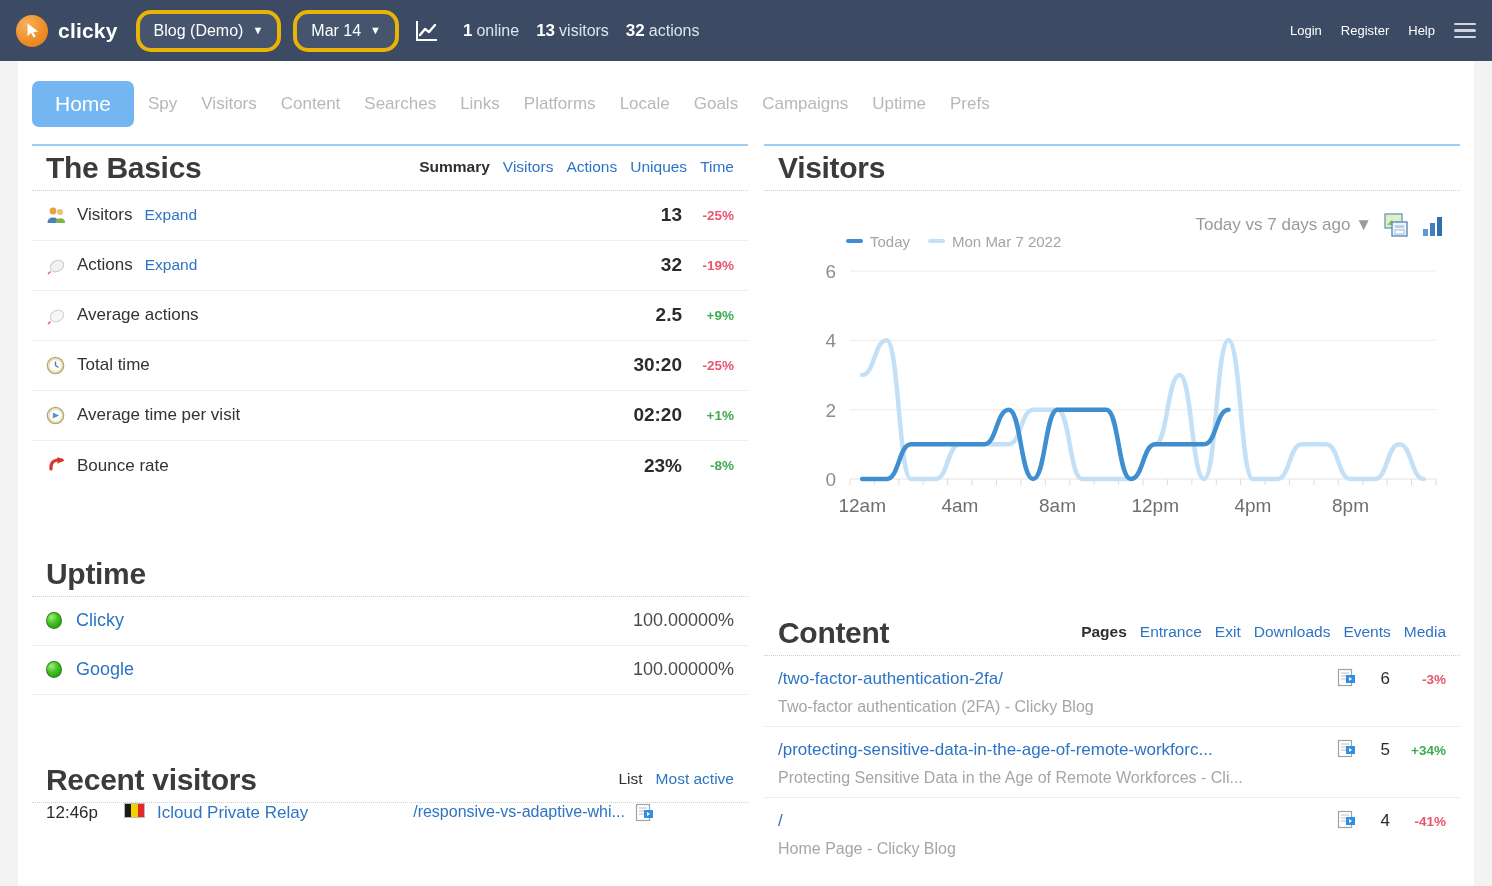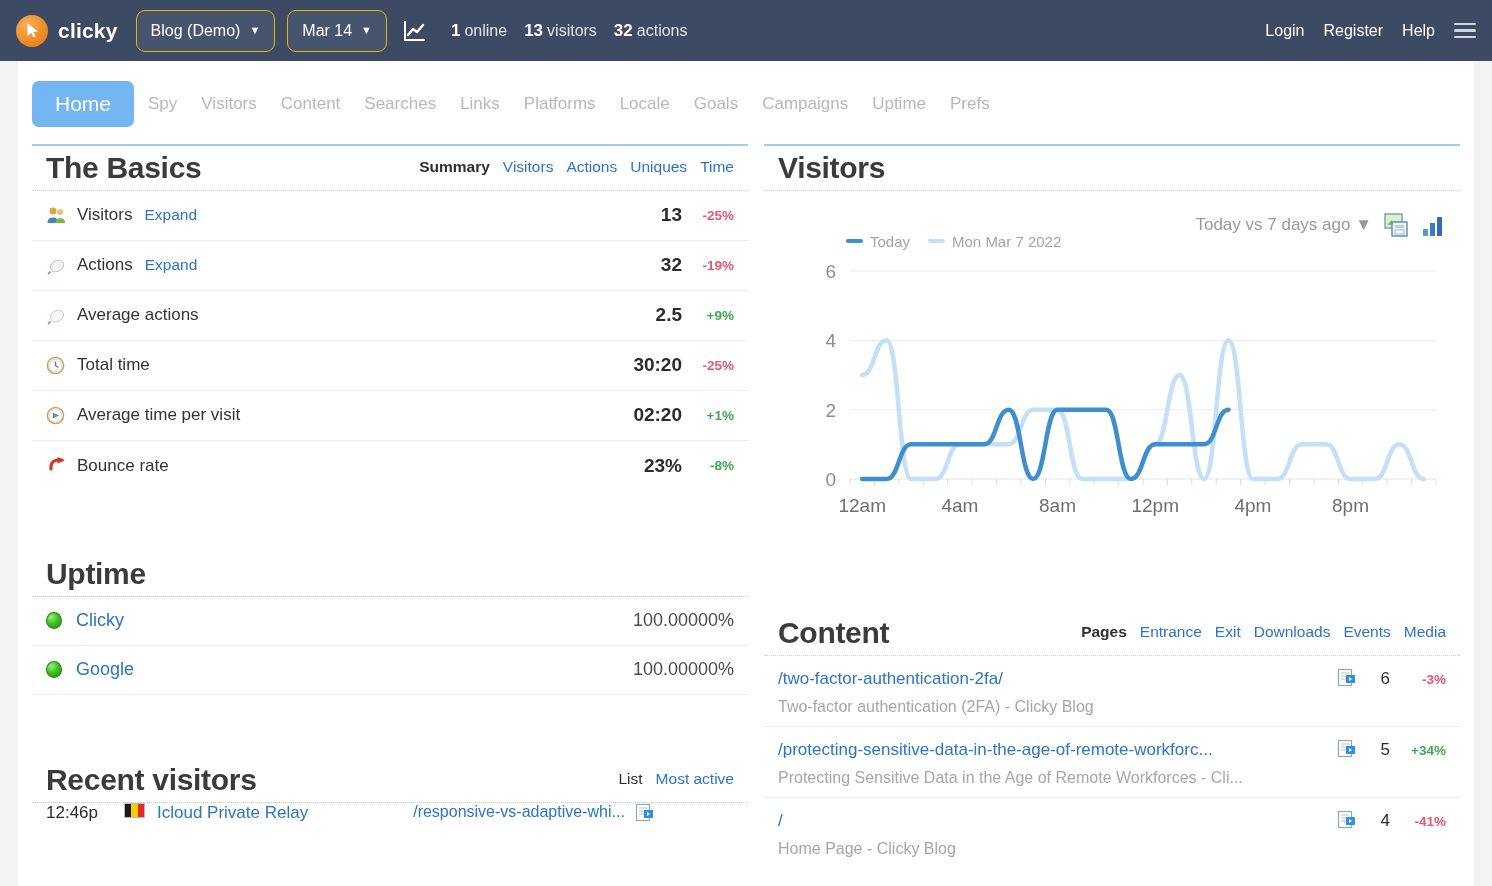--- a/index.html
+++ b/index.html
@@ -23,43 +23,43 @@
     width: 32px; height: 32px; border-radius: 50%;
     background: radial-gradient(circle at 35% 30%, #f7b15c 0%, #ef8d28 55%, #e07c18 100%);
     display: flex; align-items: center; justify-content: center;
     position: relative;
   }
   #logo-mark svg { width: 17px; height: 17px; display:block; }
   #logo-text { color: #ffffff; font-size: 21px; font-weight: bold; letter-spacing: .2px; }
 
   .hdr-btn {
     background: #46546d;
-    border: 1px solid #eab308;
-    border-radius: 9px;
+    border: 4px solid #eab308;
+    border-radius: 15px;
     color: #ffffff;
     font-size: 16px;
     height: 42px;
     padding: 0 14px;
     display: flex; align-items: center; gap: 9px;
     margin-right: 12px;
     white-space: nowrap;
     cursor: pointer;
   }
   .caret { font-size: 11px; line-height: 1; }
 
   #chart-icon-btn {
     width: 30px; height: 30px; margin-right: 22px;
     display:flex; align-items:center; justify-content:center; cursor:pointer;
   }
 
   #hdr-stats { display: flex; align-items: baseline; gap: 17px; color: #dfe5ee; font-size: 16px; }
   #hdr-stats .num { color: #ffffff; font-weight: bold; font-size: 17px; margin-right: 4px; }
 
   #hdr-right { margin-left: auto; display: flex; align-items: center; gap: 19px; }
-  #hdr-right .navlink { color: #ffffff; font-size: 16px; cursor: pointer; white-space: nowrap; }
+  #hdr-right .navlink { color: #ffffff; font-size: 13px; cursor: pointer; white-space: nowrap; }
   #hamburger { display:flex; flex-direction:column; gap:4px; width:22px; cursor:pointer; }
   #hamburger span { display:block; height:2.5px; background:#ced6e2; border-radius:2px; }
 
   
   #page {
     position: absolute; top: 61px; left: 0;
     width: 1492px; height: 825px;
     background: #f3f3f3;
   }
   #sheet {

